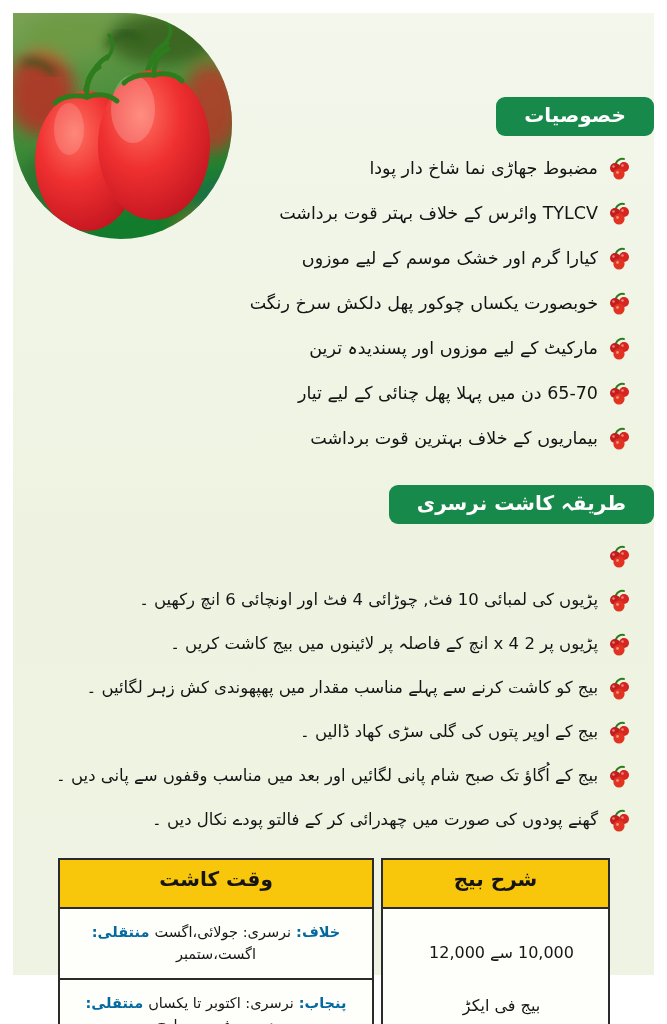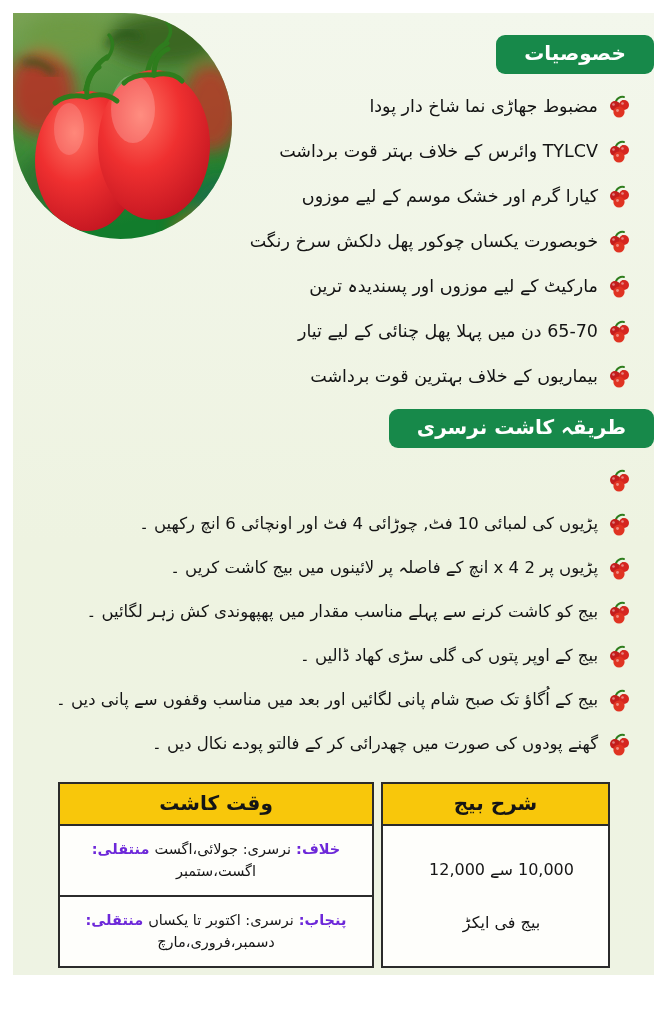--- a/index.html
+++ b/index.html
@@ -14,51 +14,51 @@
   .hero{
     position:absolute;left:0;top:0;width:219px;height:226px;
     border-radius:0 52% 54% 52%;overflow:hidden;
   }
   .hero svg{display:block;}
   .badge{
     background:#17894a;color:#ffffff;font-weight:bold;font-size:20px;
     padding:6px 28px 9px;border-radius:9px;width:fit-content;
     margin-left:auto;margin-right:0;direction:rtl;text-align:center;
   }
-  .badge-features{margin-top:22px;}
-  .badge-nursery{margin-top:10px;}
+  .badge-features{margin-top:84px;}
+  .badge-nursery{margin-top:24px;}
   .list{margin-top:10px;}
   .row{
     direction:rtl;display:flex;align-items:center;justify-content:flex-start;
     gap:9px;min-height:45px;padding-right:22px;padding-left:4px;
   }
   .list-nursery .row{min-height:44px;}
   .row .ticon{flex:0 0 auto;width:25px;height:25px;}
   .row .txt{font-size:17.5px;color:#141414;line-height:1.25;}
   .list-nursery .txt{font-size:16.5px;}
   .tables{
     display:flex;flex-direction:row;align-items:stretch;gap:7px;
     margin:16px 0 0 45px;
   }
   .tbl{border:2px solid #2b2b2b;background:#fefefb;box-sizing:border-box;}
   .tbl-time{width:316px;}
   .tbl-seed{width:229px;display:flex;flex-direction:column;}
   .tbl-head{
     background:#f8c70b;border-bottom:2px solid #2b2b2b;text-align:center;
-    font-size:20px;font-weight:bold;color:#151515;padding:7px 4px 9px;direction:rtl;
+    font-size:20px;font-weight:bold;color:#151515;padding:7px 4px 16px;direction:rtl;
   }
   .tbl-cell{
     direction:rtl;text-align:center;font-size:14.5px;color:#161616;
     padding:12px 8px;line-height:1.55;
   }
   .tbl-time .tbl-cell{min-height:34px;display:flex;align-items:center;justify-content:center;flex-wrap:wrap;column-gap:5px;}
   .tbl-time .tbl-cell + .tbl-cell{border-top:2px solid #2b2b2b;}
   .seed-body{flex:1;display:flex;flex-direction:column;justify-content:space-evenly;padding-left:12px;}
   .seed-line{direction:rtl;text-align:center;font-size:16px;color:#161616;}
-  .red{color:#6d28d9;font-weight:bold;}
+  .red{color:#0369a1;font-weight:bold;}
   .hidden-defs{position:absolute;width:0;height:0;overflow:hidden;}
 </style>
 </head>
 <body>
 
 <svg class="hidden-defs" aria-hidden="true">
   <defs>
     <symbol id="tomato-bullet" viewBox="0 0 25 25">
       <path d="M9 7 q3 -5 8 -4" stroke="#2e7d1d" stroke-width="2" fill="none" stroke-linecap="round"></path>
       <path d="M8 8 l4 2 M16 7 l-2 3" stroke="#3c8a24" stroke-width="2" fill="none" stroke-linecap="round"></path>

